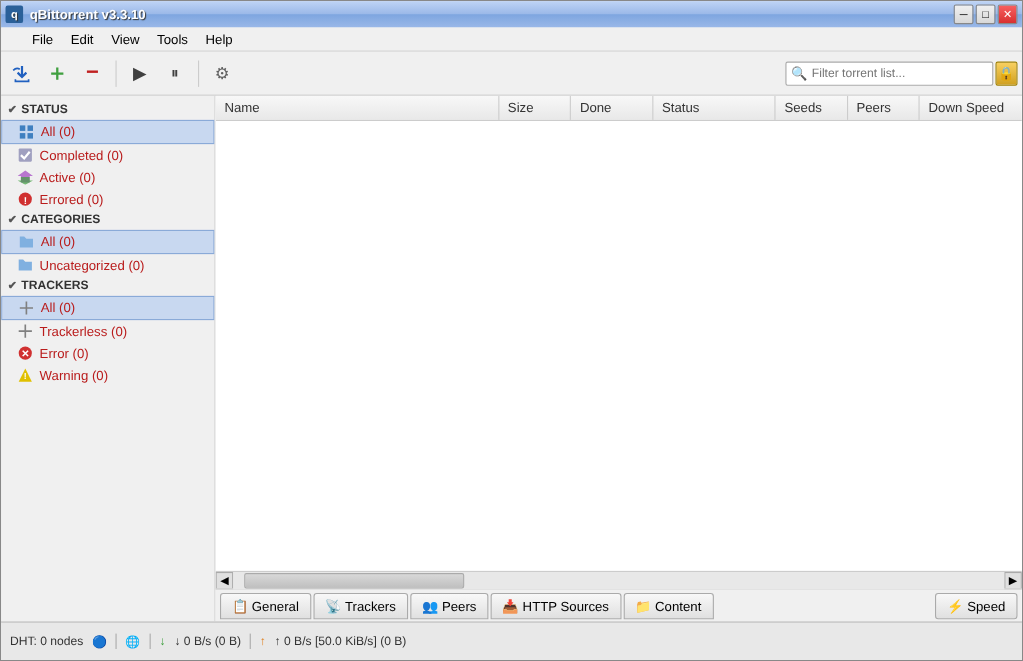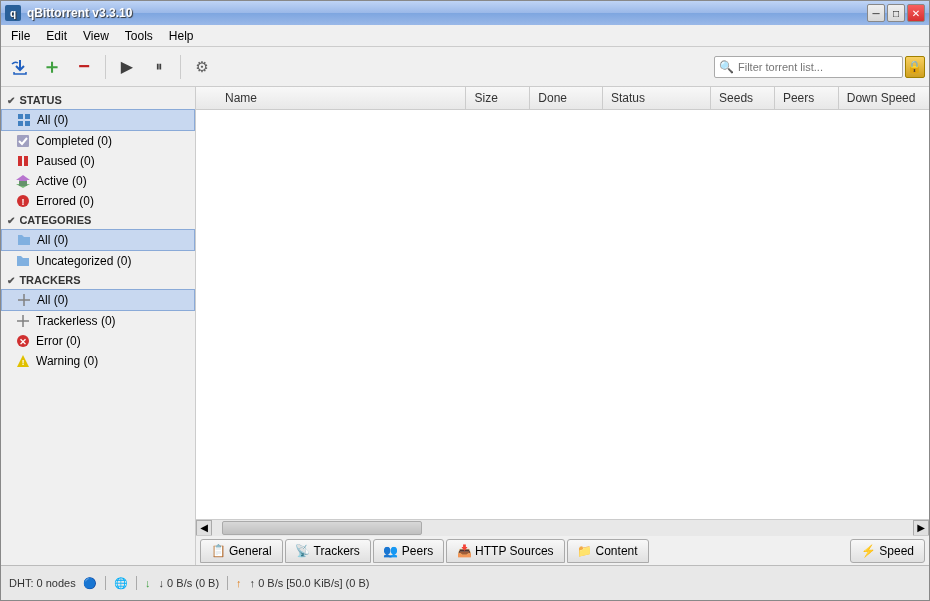--- a/index.html
+++ b/index.html
@@ -60,21 +60,21 @@
     .title-btn.max { background: linear-gradient(to bottom, #f0f0f0, #d8d8d8); }
     .title-btn.close { background: linear-gradient(to bottom, #f86060, #d83030); color: white; }
 
     
     .menu-bar {
       height: 22px;
       background: #f0f0f0;
       display: flex;
       align-items: center;
       border-bottom: 1px solid #ccc;
-      padding: 0 2px;
+      padding: 0 20px;
       flex-shrink: 0;
     }
     .menu-item {
       padding: 2px 8px;
       cursor: pointer;
       font-size: 12px;
     }
 
     
     .toolbar {
@@ -154,21 +154,21 @@
     .sidebar-section-header .check {
       font-size: 10px; color: #555;
     }
     .sidebar-item {
       display: flex;
       align-items: center;
       gap: 5px;
       padding: 2px 8px 2px 14px;
       cursor: pointer;
       font-size: 12px;
-      color: #000000;
+      color: #b91c1c;
     }
     .sidebar-item.selected {
       background: #c8d8f0;
       border: 1px solid #8aaad8;
     }
     .item-icon {
       width: 16px; height: 16px;
       display: flex; align-items: center; justify-content: center;
       font-size: 12px;
       flex-shrink: 0;
@@ -197,21 +197,21 @@
     }
     .th-cell {
       padding: 4px 8px;
       font-size: 12px;
       color: #333;
       border-right: 1px solid #ccc;
       white-space: nowrap;
       cursor: pointer;
     }
     .th-cell:last-child { border-right: none; }
-    .th-name { width: 280px; margin-left: 21px; }
+    .th-name { width: 280px; }
     .th-size { width: 70px; }
     .th-done { width: 80px; }
     .th-status { width: 120px; }
     .th-seeds { width: 70px; }
     .th-peers { width: 70px; }
     .th-speed { width: 100px; }
 
     
     .h-scroll-area {
       height: 16px;
@@ -366,29 +366,20 @@
         <div class="item-icon">
           <svg width="14" height="14" viewBox="0 0 14 14">
             <rect x="1" y="1" width="12" height="12" rx="1" fill="#a0a0c0"></rect>
             <polyline points="3,7 6,10 11,4" stroke="white" stroke-width="2" fill="none"></polyline>
           </svg>
         </div>
         <span>Completed (0)</span>
       </div>
 
 
-      <div class="sidebar-item">
-        <div class="item-icon">
-          <svg width="14" height="14" viewBox="0 0 14 14">
-            <rect x="2" y="2" width="4" height="10" fill="#d03030"></rect>
-            <rect x="8" y="2" width="4" height="10" fill="#d03030"></rect>
-          </svg>
-        </div>
-        <span>Paused (0)</span>
-      </div>
 
       <div class="sidebar-item">
         <div class="item-icon">
           <svg width="14" height="14" viewBox="0 0 14 14">
             <polygon points="3,12 11,12 11,6 14,6 7,1 0,6 3,6" fill="#a040c0" opacity="0.7"></polygon>
             <polygon points="3,7 11,7 11,10 14,10 7,14 0,10 3,10" fill="#40a040" opacity="0.7"></polygon>
           </svg>
         </div>
         <span>Active (0)</span>
       </div>

